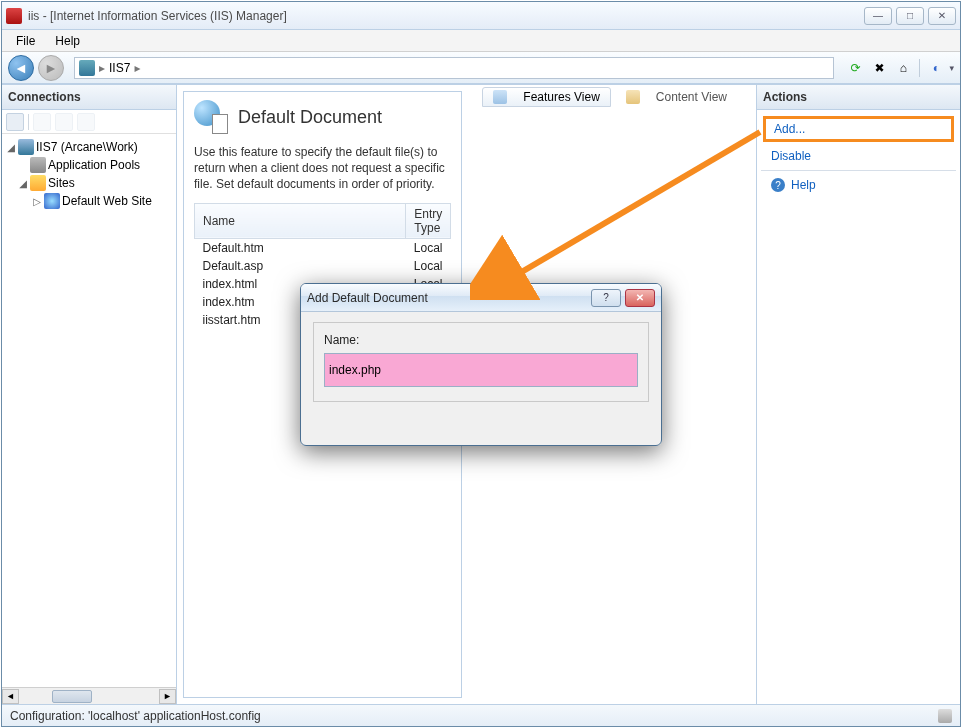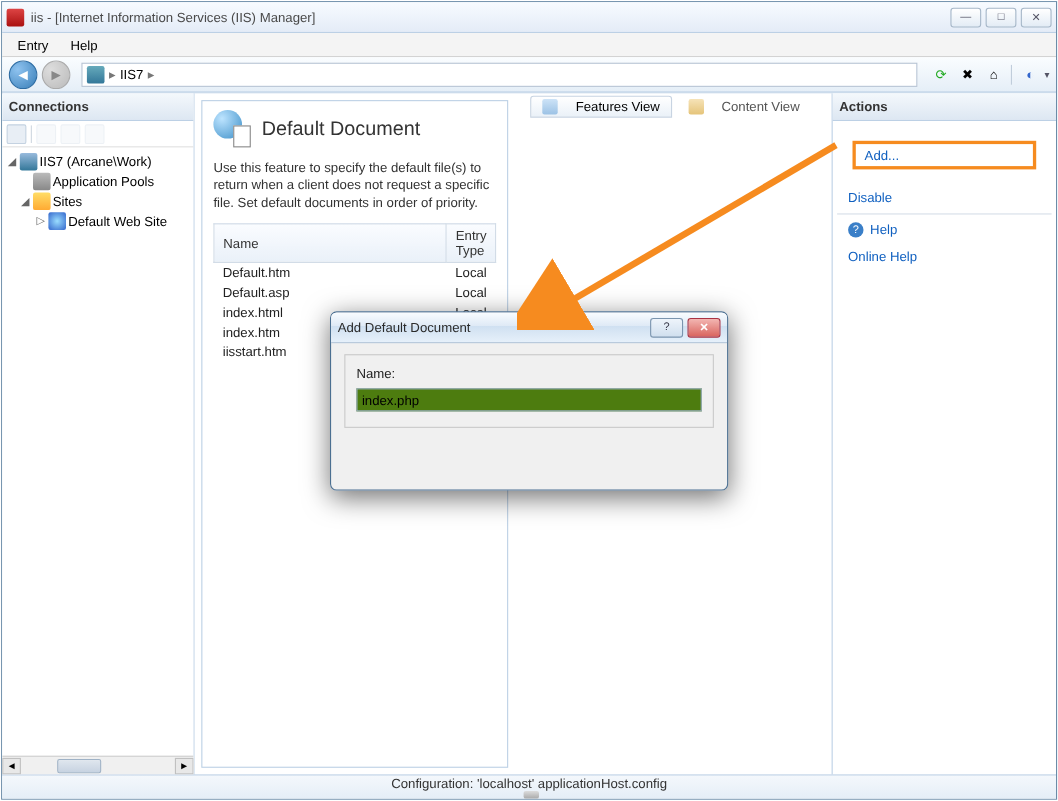--- a/index.html
+++ b/index.html
@@ -65,36 +65,36 @@
 .bottom-tabs .tab.inactive { background:transparent; border-color:transparent; color:#555;}
 .tab .tab-icon { width:14px; height:14px; background:linear-gradient(#cde3f7,#9cc2e5); border-radius:2px;}
 .tab.inactive .tab-icon { background:linear-gradient(#f6e3b8,#e5c47a);}
 
 .pane-right { width:204px; border-left:1px solid #bcd0e5; background:#fff; display:flex; flex-direction:column;}
 .pane-right .pane-header { border-bottom:1px solid #bcd0e5;}
 .actions { padding:4px; display:flex; flex-direction:column; gap:0; }
 .action-link { color:#1060c0; padding:5px 10px; cursor:pointer; display:flex; align-items:center; gap:6px;}
 .action-divider { height:1px; background:#d6dee8; margin:2px 0; }
 .help-icon { width:14px; height:14px; border-radius:50%; background:#3a7fc8; color:#fff; font-size:10px; display:flex; align-items:center; justify-content:center;}
-.add-highlight { border:3px solid #f68b1f; margin:14px; padding:3px 8px; }
-
-.statusbar { height:22px; border-top:1px solid #bcd0e5; background:linear-gradient(#f4f8fc,#e5eef7); display:flex; align-items:center; padding:0 8px; justify-content:space-between; color:#333;flex-direction:column;}
+.add-highlight { border:3px solid #f68b1f; margin:2px; padding:3px 8px; }
+
+.statusbar { height:22px; border-top:1px solid #bcd0e5; background:linear-gradient(#f4f8fc,#e5eef7); display:flex; align-items:center; padding:0 8px; justify-content:space-between; color:#333;}
 .statusbar .cfg-icon { width:14px; height:14px; background:linear-gradient(#ddd,#aaa); border-radius:2px; margin-left:4px;}
 
 
 .dialog-shadow { position:absolute; left:300px; top:283px; width:362px; height:163px; box-shadow:0 6px 24px rgba(0,0,0,0.55); border-radius:6px; }
 .dialog { width:100%; height:100%; border:1px solid #4b6f91; background:#f0f0f0; border-radius:6px; overflow:hidden; }
 .dialog-titlebar { height:28px; background:linear-gradient(#f9fcff 0%,#dfeaf6 45%,#cfe0f1 46%,#e6f0fa 100%); border-bottom:1px solid #b3c6da; display:flex; align-items:center; padding:0 6px; }
 .dialog-titlebar .dtitle { flex:1; color:#2b2b2b; }
 .dialog-titlebar .dbtn { width:30px; height:18px; border:1px solid #7a94ae; border-radius:3px; background:linear-gradient(#eef4fb,#d0dfee); margin-left:4px; display:flex; align-items:center; justify-content:center; font-size:10px; color:#334;}
 .dialog-titlebar .dbtn.close { background:linear-gradient(#f3b6b2,#d9645e); border-color:#a34; color:#fff; font-weight:bold;}
 .dialog-body { padding:10px 12px; }
 .dialog-group { border:1px solid #c9c9c9; padding:10px 10px 14px 10px; background:#f0f0f0;}
 .dialog-label { margin-bottom:6px; color:#222;}
-.dialog-input { width:100%; height:21px; border:1px solid #9aafc6; background:#4d7c0f; padding:0 4px; font-size:12px;}
+.dialog-input { width:100%; height:34px; border:1px solid #9aafc6; background:#f9a8d4; padding:0 4px; font-size:12px;}
 .dialog-buttons { display:flex; justify-content:flex-end; gap:8px; padding:10px 12px 2px 12px;}
 .dbutton { width:78px; height:23px; border:1px solid #8a9eb3; background:linear-gradient(#fefefe,#e4ecf4); border-radius:3px; cursor:pointer;}
 .dbutton.primary { border:1px solid #3c7fb1; box-shadow:inset 0 0 0 1px #a5d2f3;}
 
 
 .arrow-svg { position:absolute; left:470px; top:120px; pointer-events:none; }
 </style>
 </head>
 <body>
 
@@ -102,21 +102,21 @@
 
   <div class="titlebar">
     <span class="app-icon"></span>
     <span class="title">iis - [Internet Information Services (IIS) Manager]</span>
     <div class="winbtn">—</div>
     <div class="winbtn">□</div>
     <div class="winbtn">✕</div>
   </div>
 
   <div class="menubar">
-    <div class="menu-item">Entry</div>
+    <div class="menu-item">File</div>
     <div class="menu-item">Help</div>
   </div>
 
   <div class="navbar">
     <div class="navbtn">◄</div>
     <div class="navbtn disabled">►</div>
     <div class="breadcrumb">
       <span class="bc-icon"></span>
       <span class="sep">▸</span>
       <span>IIS7</span>
@@ -232,23 +232,20 @@
           <span>Add...</span>
         </div>
         <div class="action-link">
           <span>Disable</span>
         </div>
         <div class="action-divider"></div>
         <div class="action-link">
           <span class="help-icon">?</span>
           <span>Help</span>
         </div>
-        <div class="action-link">
-          <span>Online Help</span>
-        </div>
       </div>
     </div>
 
   </div>
 
   <div class="statusbar">
     <span>Configuration: 'localhost' applicationHost.config</span>
     <span class="cfg-icon"></span>
   </div>
 </div>

